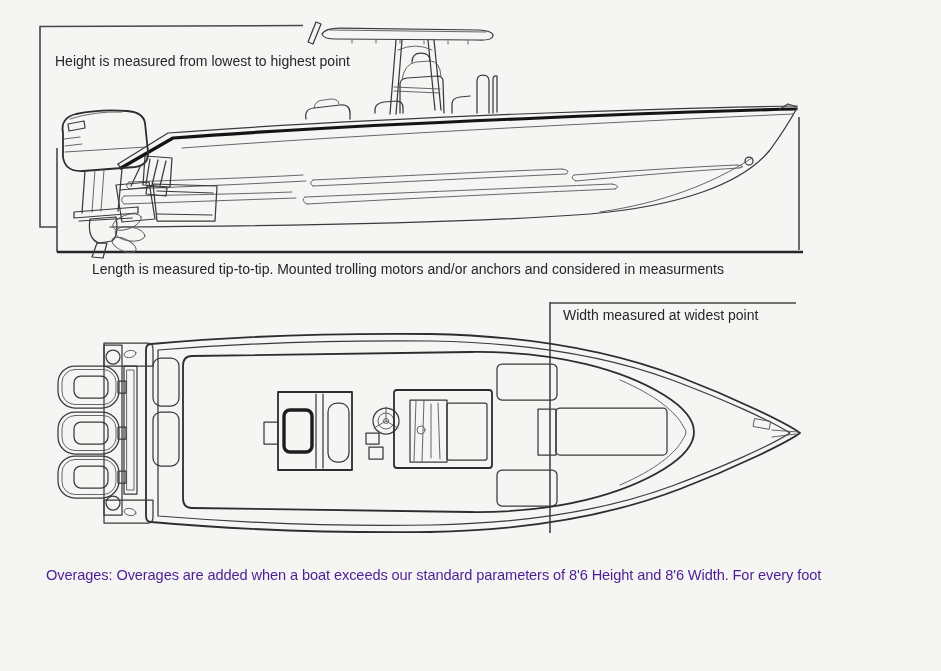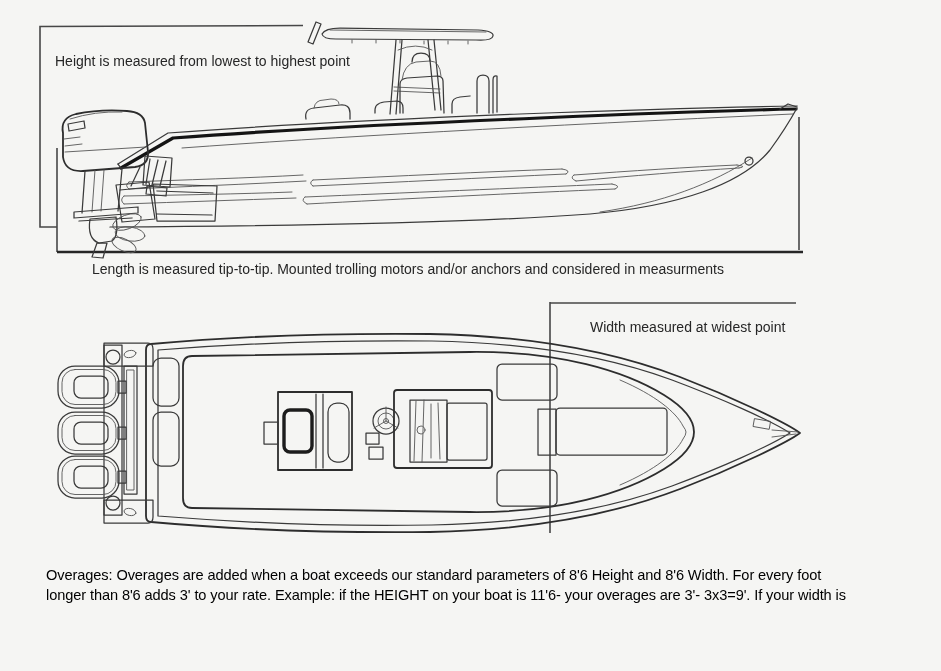--- a/index.html
+++ b/index.html
@@ -14,24 +14,24 @@
   #art{position:absolute;left:0;top:0;}
   .label{
     position:absolute;
     white-space:nowrap;
     color:#262626;
     font-size:14px;
     letter-spacing:0px;
   }
   #height-label{left:55px;top:53px;}
   #length-label{left:92px;top:261px;}
-  #width-label{left:590px;top:307px;margin-top:12px;}
+  #width-label{left:563px;top:307px;}
   #overages{
     position:absolute;left:46px;top:565px;
-    font-size:14.6px;line-height:20px;color:#000000;letter-spacing:-0.1px;
+    font-size:14.6px;line-height:20px;color:#4c1d95;letter-spacing:-0.1px;text-align:right;
   }
   #overages div{white-space:nowrap;}
   
   .ln{fill:none;stroke:#3a3a3a;stroke-width:1.25;stroke-linecap:round;stroke-linejoin:round;}
   .thin{fill:none;stroke:#565656;stroke-width:0.9;stroke-linecap:round;stroke-linejoin:round;}
   .thick{fill:none;stroke:#141414;stroke-width:3.2;stroke-linecap:round;stroke-linejoin:round;}
   .med{fill:none;stroke:#2d2d2d;stroke-width:1.8;stroke-linecap:round;stroke-linejoin:round;}
   .meas{fill:none;stroke:#474747;stroke-width:1.6;stroke-linecap:butt;}
   .base{fill:none;stroke:#262626;stroke-width:2.6;stroke-linecap:butt;}
   .screen{fill:none;stroke:#1c1c1c;stroke-width:3.4;stroke-linejoin:round;}
@@ -214,16 +214,15 @@
   </svg>
 
   <div class="label" id="length-label">Length is measured tip-to-tip. Mounted trolling motors and/or anchors and considered in measurments</div>
 
   <div class="label" id="height-label">Height is measured from lowest to highest point</div>
 
   <div class="label" id="width-label">Width measured at widest point</div>
 
   <div id="overages">
     <div>Overages: Overages are added when a boat exceeds our standard parameters of 8'6 Height and 8'6 Width. For every foot</div>
-    <div>longer than 8'6 adds 3' to your rate. Example: if the HEIGHT on your boat is 11'6- your overages are 3'- 3x3=9'. If your width is</div>
   </div>
 
 </div>
 
 </body></html>

